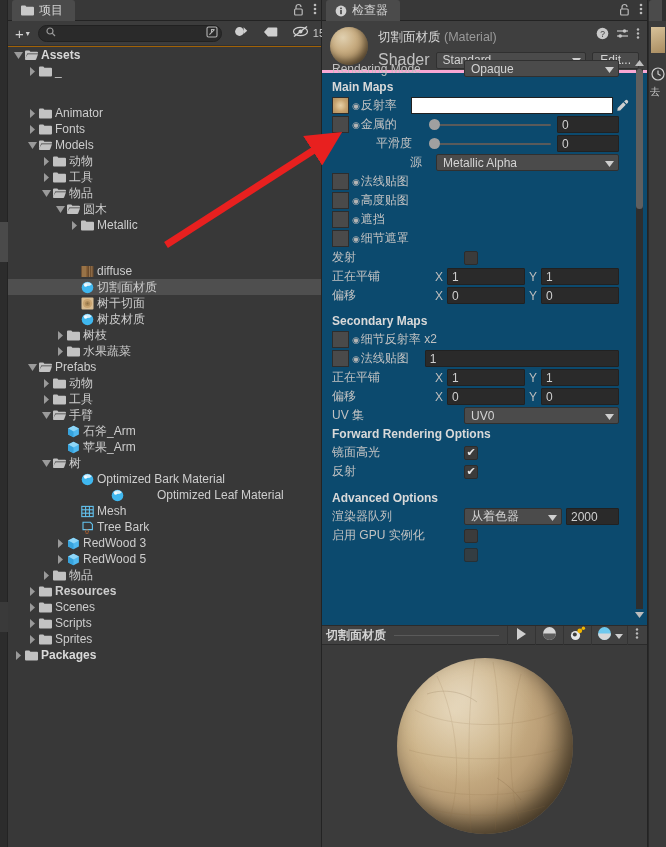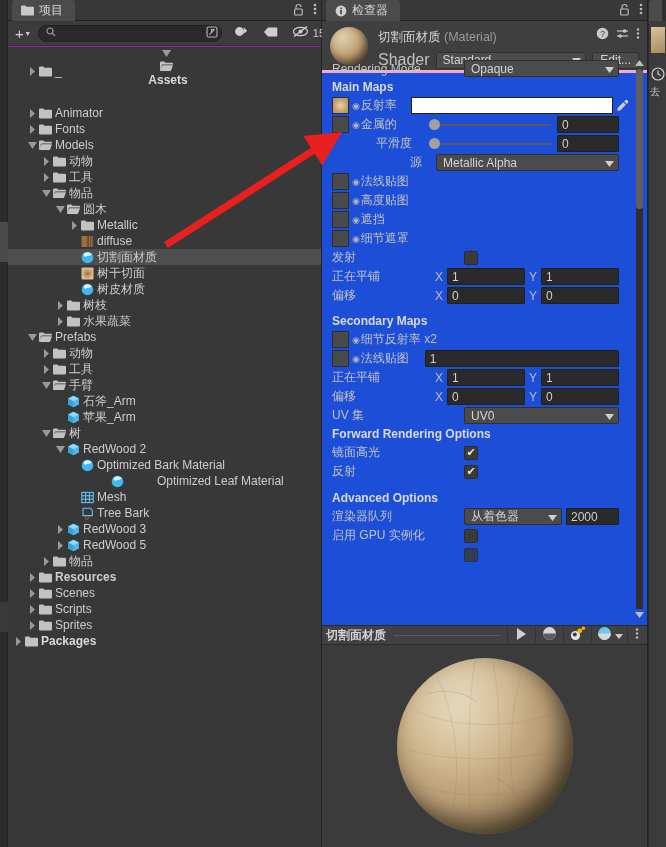--- a/index.html
+++ b/index.html
@@ -18,21 +18,21 @@
     position: absolute; left: 0; top: 0; width: 8px; height: 847px;
     background: #2c2c2c; border-right: 1px solid #232323;
   }
   .left-sliver .nub {
     position: absolute; left: 0; width: 8px; background: #4a4a4a;
   }
 
   
   .project-panel {
     position: absolute; left: 8px; top: 0; width: 314px; height: 847px;
-    background: #a21caf;
+    background: #a16207;
     border-right: 1px solid #232323;
   }
   .tabstrip {
     position: relative; height: 21px; background: #383838;
     border-bottom: 1px solid #232323;
   }
   .tab {
     position: absolute; left: 4px; top: 0; height: 21px;
     display: flex; align-items: center; gap: 5px;
     padding: 0 12px 0 9px;
@@ -81,21 +81,21 @@
   }
   .row .tw.empty { visibility: hidden; }
   .row .lbl { padding-left: 3px; }
   .row.bold .lbl { font-weight: bold; color: #d9d9d9; }
   .ic { width: 14px; height: 14px; flex: 0 0 14px; display:inline-flex;
         align-items:center; justify-content:center; }
 
   
   .inspector {
     position: absolute; left: 322px; top: 0; width: 326px; height: 847px;
-    background: #1d4ed8; border-right: 1px solid #232323;
+    background: #0c4a6e; border-right: 1px solid #232323;
   }
   .insp-head {
     height: 52px; background: #3f3f3f; border-bottom: 3px solid #f9a8d4;
     position: relative; padding: 5px 8px 0 8px;
   }
   .mat-thumb {
     position: absolute; left: 8px; top: 6px; width: 38px; height: 38px;
     border-radius: 50%;
     background:
       radial-gradient(circle at 34% 28%, #e0d0b0 0%, #c9ae83 35%, #a78a5f 68%, #6a5538 100%);
@@ -290,21 +290,21 @@
               <ellipse cx="8.5" cy="6.5" rx="7" ry="4.2" fill="none" stroke="#cfcfcf" stroke-width="1.2"></ellipse>
               <circle cx="8.5" cy="6.5" r="2" fill="#cfcfcf"></circle>
               <line x1="2" y1="11.5" x2="15" y2="1.5" stroke="#cfcfcf" stroke-width="1.4"></line>
             </svg>
         </span>
         <span class="hidden-count">15</span>
       </div>
     </div>
 
     <div class="tree" id="tree">
-        <div class="row bold" style="padding-left: 4px; flex-direction: column;">
+        <div class="row bold" style="padding-left: 4px;">
           <span class="tw">
             <svg width="9" height="7" viewBox="0 0 9 7">
               <path d="M0 0h9L4.5 7z" fill="#9a9a9a"></path>
             </svg>
           </span>
           <span class="ic">
             <svg width="13" height="11" viewBox="0 0 13 11">
               <path d="M0 1.4A1 1 0 011 .4h3.3l1.1 1.3H12a1 1 0 011 1v.8H2.2L.2 9.2 0 9z" fill="#c2c2c2"></path>
               <path d="M2.6 4.2H13l-1.8 5a1 1 0 01-.95.7H1a1 1 0 01-.95-1.3z" fill="#c2c2c2"></path>
             </svg>
@@ -424,21 +424,21 @@
               <path d="M1 0l5 4.5L1 9z" fill="#9a9a9a"></path>
             </svg>
           </span>
           <span class="ic">
             <svg width="13" height="11" viewBox="0 0 13 11">
               <path d="M0 1.4A1 1 0 011 .4h3.3l1.1 1.3H12a1 1 0 011 1V9.6a1 1 0 01-1 1H1a1 1 0 01-1-1z" fill="#c2c2c2"></path>
             </svg>
           </span>
           <span class="lbl">Metallic</span>
         </div>
-        <div class="row" style="padding-left: 60px;">
+        <div class="row" style="padding-left: 60px; margin-top: 30px;">
           <span class="tw empty"></span>
           <span class="ic">
             <svg width="13" height="13" viewBox="0 0 13 13">
               <rect x="0.5" y="1" width="12" height="11" fill="#6b4b2c"></rect>
               <rect x="0.5" y="1" width="6" height="11" fill="#8a6338"></rect>
               <path d="M2 1v11M4 1v11M8.6 1v11M10.8 1v11" stroke="#c9a578" stroke-width=".7" opacity=".7"></path>
             </svg>
           </span>
           <span class="lbl">diffuse</span>
         </div>
@@ -584,35 +584,20 @@
               <path d="M0 0h9L4.5 7z" fill="#9a9a9a"></path>
             </svg>
           </span>
           <span class="ic">
             <svg width="13" height="11" viewBox="0 0 13 11">
               <path d="M0 1.4A1 1 0 011 .4h3.3l1.1 1.3H12a1 1 0 011 1v.8H2.2L.2 9.2 0 9z" fill="#c2c2c2"></path>
               <path d="M2.6 4.2H13l-1.8 5a1 1 0 01-.95.7H1a1 1 0 01-.95-1.3z" fill="#c2c2c2"></path>
             </svg>
           </span>
           <span class="lbl">树</span>
-        </div>
-        <div class="row" style="padding-left: 46px;">
-          <span class="tw">
-            <svg width="9" height="7" viewBox="0 0 9 7">
-              <path d="M0 0h9L4.5 7z" fill="#9a9a9a"></path>
-            </svg>
-          </span>
-          <span class="ic">
-            <svg width="13" height="13" viewBox="0 0 13 13">
-              <path d="M6.5 .7l5.4 2.9v5.8L6.5 12.3 1.1 9.4V3.6z" fill="#4fb8f0"></path>
-              <path d="M6.5 .7l5.4 2.9-5.4 2.9L1.1 3.6z" fill="#8fd6f7"></path>
-              <path d="M6.5 6.5v5.8L1.1 9.4V3.6z" fill="#36a2dc"></path>
-            </svg>
-          </span>
-          <span class="lbl">RedWood 2</span>
         </div>
         <div class="row" style="padding-left: 60px;">
           <span class="tw empty"></span>
           <span class="ic">
             <svg width="13" height="13" viewBox="0 0 13 13">
               <circle cx="6.5" cy="6.5" r="5.8" fill="#3fb7ef"></circle>
               <path d="M2.2 3.2a5.8 5.8 0 018.6 0 5.8 5.8 0 01-8.6 0z" fill="#d4eefb"></path>
               <circle cx="4.6" cy="4.3" r="1.5" fill="#f2fbff"></circle>
             </svg>
           </span>

